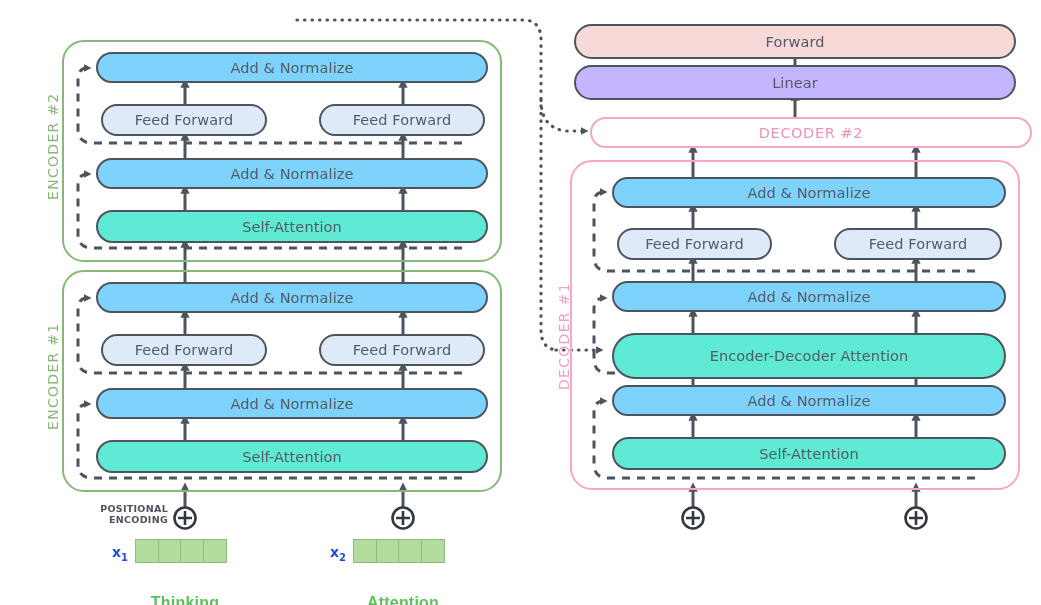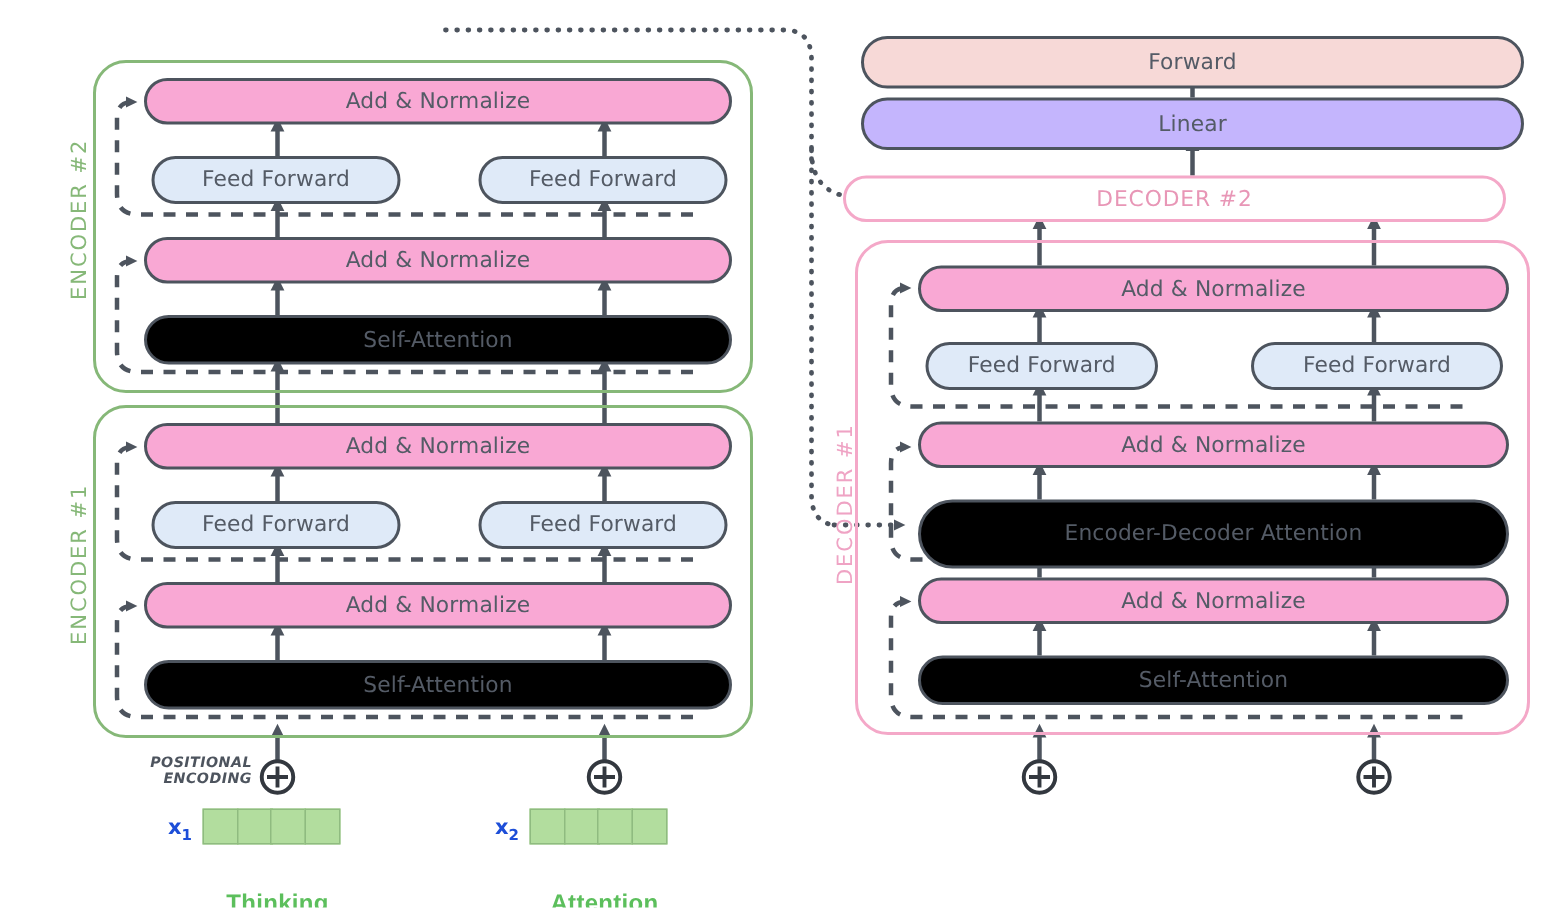--- a/index.html
+++ b/index.html
@@ -16,23 +16,23 @@
     box-sizing:border-box;
     border:2.5px solid #4d545e;
     border-radius:999px;
     display:flex;align-items:center;justify-content:center;
     color:#545b66;
     font-size:14.5px;
     letter-spacing:.1px;
     white-space:nowrap;
     z-index:6;
   }
-  .blk.green{background:#f9a8d4;}
+  .blk.green{background:#7dd3fc;}
   .blk.blue{background:#dfeaf8;}
-  .blk.orange{background:#000000;}
+  .blk.orange{background:#5eead4;}
   .blk.pink{background:#f7d9d7;}
   .blk.purple{background:#c4b5fd;}
 
   
   .frame{
     position:absolute;box-sizing:border-box;
     border-radius:22px;background:transparent;z-index:2;
   }
   .frame.enc{border:2px solid #86b878;}
   .frame.dec{border:2.5px solid #f4a8c8;}
@@ -52,21 +52,21 @@
     font-size:14px;letter-spacing:1.3px;
     white-space:nowrap;z-index:5;
   }
   .vlabel.enc{color:#86b878;}
   .vlabel.dec{color:#efa3c4;}
 
   
   .pe-text{
     position:absolute;text-align:right;
     font-size:9.5px;line-height:11px;font-weight:bold;
-    color:#4d545e;letter-spacing:.3px;z-index:7;font-style:italic;
+    color:#4d545e;letter-spacing:.3px;z-index:7;
   }
 
   
   .embed{position:absolute;display:flex;z-index:7;}
   .embed .cell{
     width:24px;height:24px;
     background:#b2dd9e;
     border:1.5px solid #8fbb80;
     box-sizing:border-box;margin-left:-1.5px;
   }
@@ -191,21 +191,21 @@
   <div class="blk blue" style="left:101px;top:334px;width:166px;height:32px;">Feed Forward</div>
   <div class="blk blue" style="left:319px;top:334px;width:166px;height:32px;">Feed Forward</div>
 
   <div class="blk green" style="left:96px;top:388px;width:392px;height:31px;">Add &amp; Normalize</div>
 
   <div class="blk orange" style="left:96px;top:440px;width:392px;height:33px;">Self-Attention</div>
 
   <div class="blk pink" style="left:574px;top:24px;width:442px;height:35px;">Forward</div>
   <div class="blk purple" style="left:574px;top:65px;width:442px;height:35px;">Linear</div>
 
-  <div class="declabelbox" style="left:562px;top:117px;width:442px;height:31px;">DECODER #2</div>
+  <div class="declabelbox" style="left:590px;top:117px;width:442px;height:31px;">DECODER #2</div>
 
   <div class="frame dec" style="left:570px;top:160px;width:450px;height:330px;"></div>
   <div class="vlabel dec" style="left:556px;top:390px;">DECODER #1</div>
 
   <div class="blk green" style="left:612px;top:177px;width:394px;height:31px;">Add &amp; Normalize</div>
 
   <div class="blk blue" style="left:617px;top:228px;width:155px;height:32px;">Feed Forward</div>
   <div class="blk blue" style="left:834px;top:228px;width:168px;height:32px;">Feed Forward</div>
 
   <div class="blk green" style="left:612px;top:281px;width:394px;height:31px;">Add &amp; Normalize</div>

